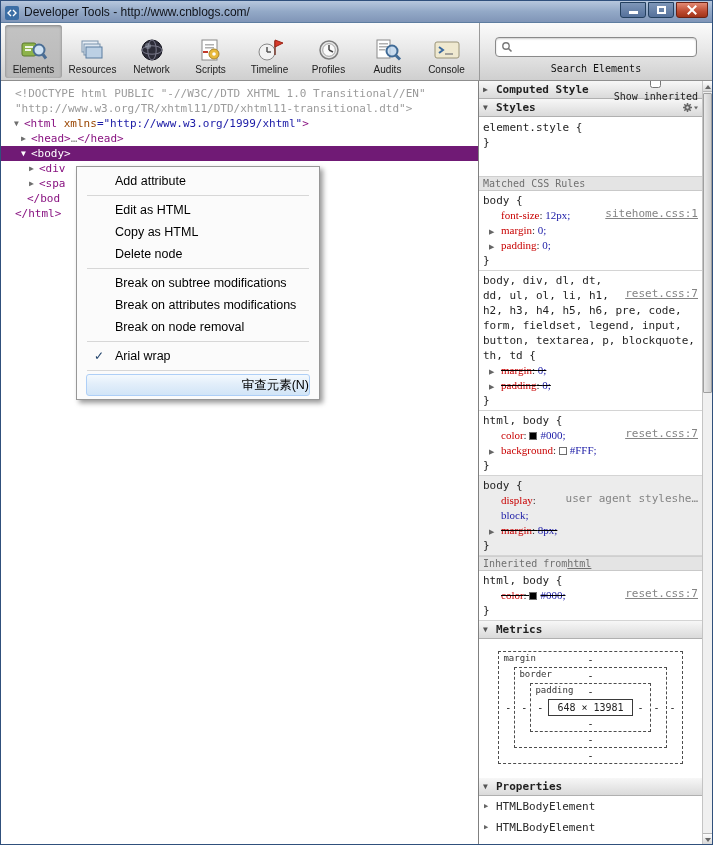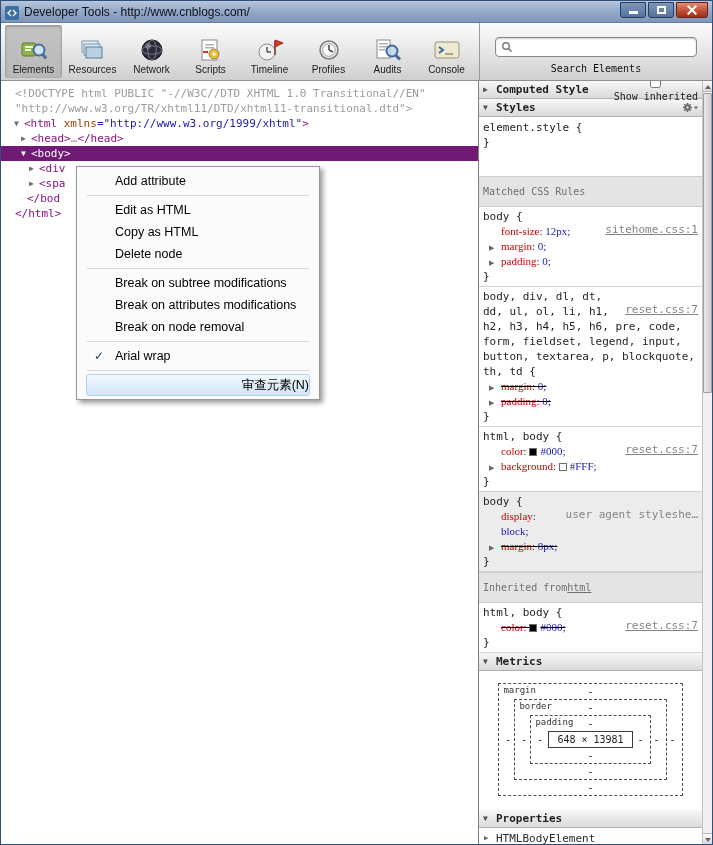--- a/index.html
+++ b/index.html
@@ -69,21 +69,21 @@
   .menu-sep { height:1px; background:#d7d7d7; margin:3px 2px; }
   .menu-check { position:absolute; left:9px; top:0; color:#24466e; font-size:12px; }
   .menu-item.hl { margin:0 1px; border:1px solid #aecff7; border-radius:3px; background:linear-gradient(#f4f9fd,#e2eefa 45%,#d2e5f7); line-height:20px;text-align:right; }
 
   
   .sec-header { height:18px; background:linear-gradient(#f7f7f7,#dadada); border-bottom:1px solid #b0b0b0; display:flex; align-items:center; padding:0 4px; gap:4px; font-weight:bold; font-size:11px; color:#1f1f1f; cursor:default; }
   .tri-s { font-size:8px; color:#555; width:9px; font-weight:normal; }
   .show-inh { margin-left:auto; display:flex; align-items:center; gap:3px; font-weight:normal; font-size:10px; color:#222;flex-direction:column; }
   .show-inh input { width:11px; height:11px; }
   .gear-wrap { margin-left:auto; display:flex; align-items:center; gap:2px; }
-  .sub-header { height:31px; background:#e4e4e4; border-top:1px solid #cfcfcf; border-bottom:1px solid #c9c9c9; color:#707070; font-size:10px; display:flex; align-items:center; padding:0 4px; cursor:default; }
+  .sub-header { height:15px; background:#e4e4e4; border-top:1px solid #cfcfcf; border-bottom:1px solid #c9c9c9; color:#707070; font-size:10px; display:flex; align-items:center; padding:0 4px; cursor:default; }
   .inh-link { text-decoration:underline; color:#707070; }
 
   .elem-style { padding:3px 4px 26px; line-height:15px; border-bottom:none; }
   .rule { position:relative; padding:2px 4px; border-bottom:1px solid #d4d4d4; line-height:15px; }
   .rule.gray-bg { background:#ececec; }
   .src { float:right; color:#848484; text-decoration:underline; font-size:11px; margin-left:4px; cursor:pointer;margin-top:13px; }
   .src.plain { text-decoration:none; cursor:default; }
   .sel { color:#1f1f1f; }
   .pline { padding-left:18px; position:relative;font-family:Liberation Serif, serif; }
   .pline .tri-p { position:absolute; left:6px; top:2px; font-size:7px; color:#666; }

